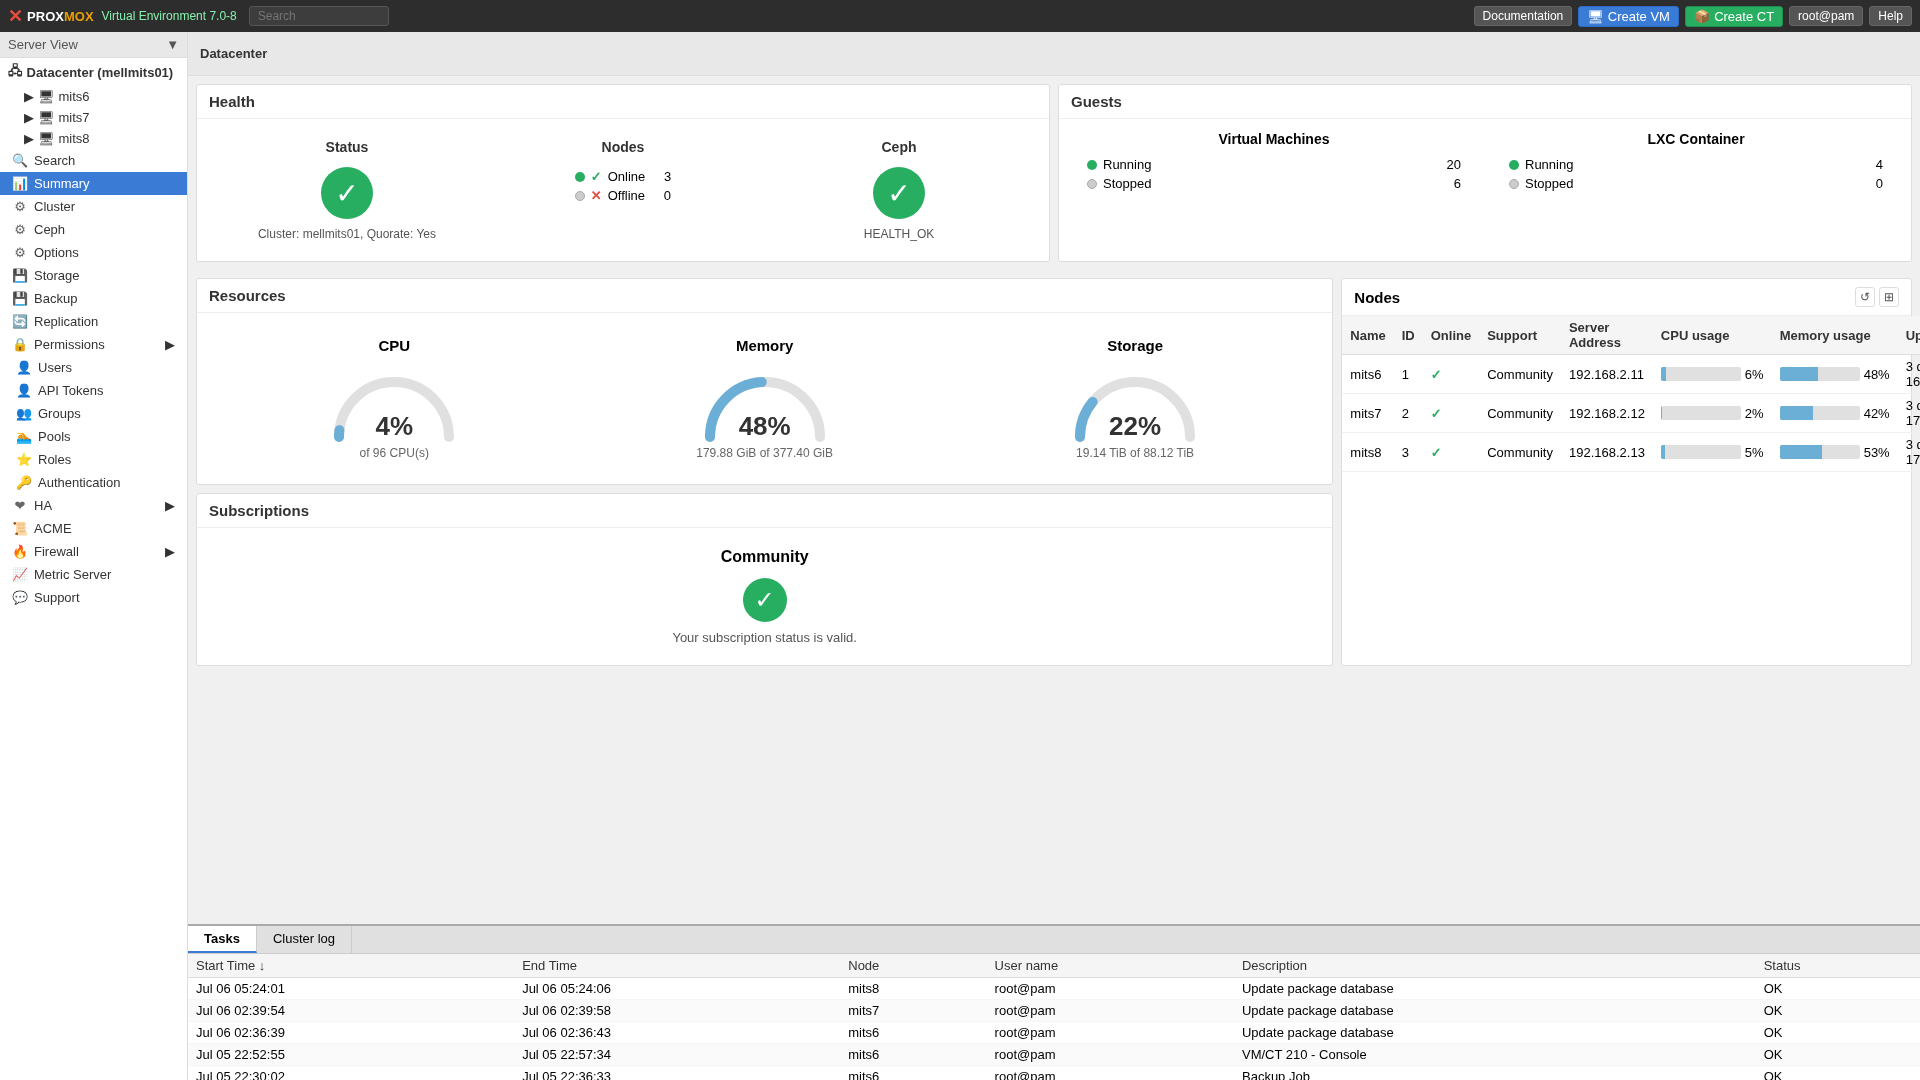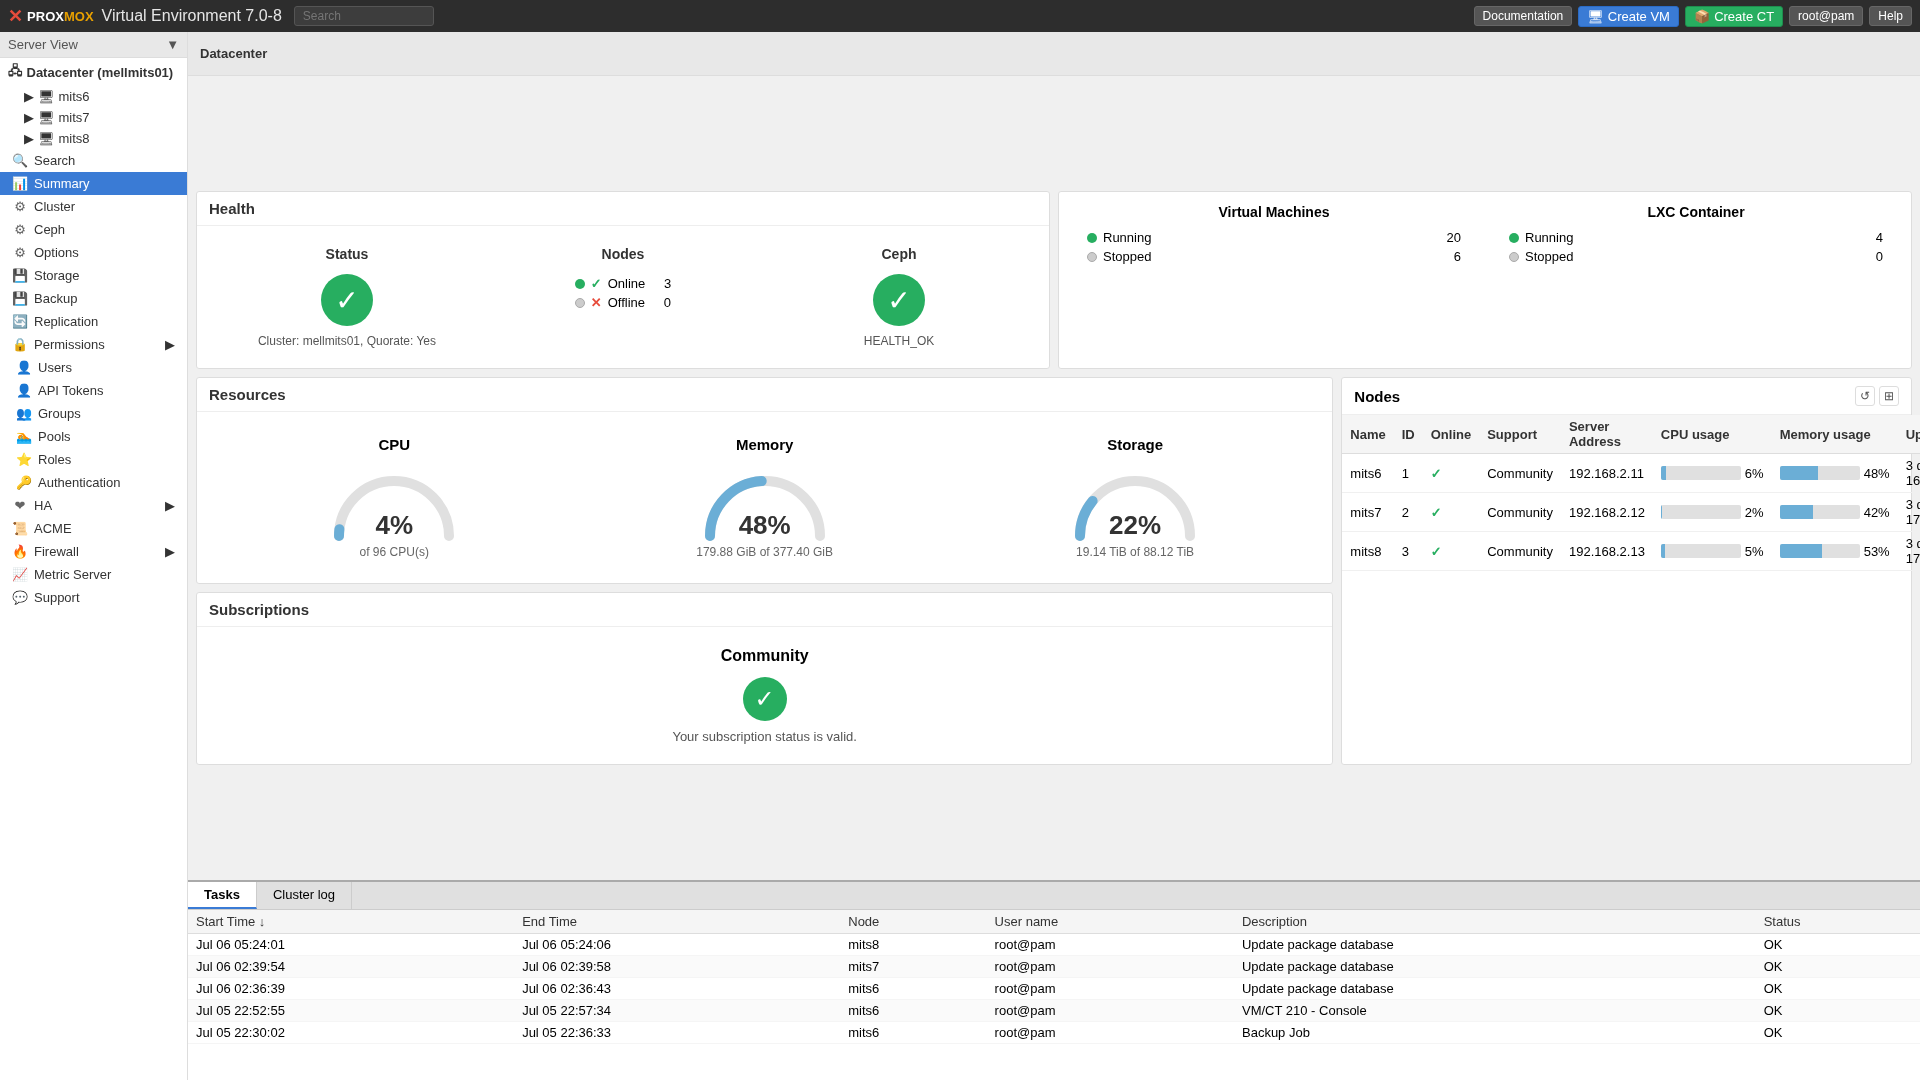--- a/index.html
+++ b/index.html
@@ -1,21 +1,21 @@
 <!DOCTYPE html>
 <html><head>
   <meta charset="utf-8">
   <style>
     * { box-sizing: border-box; margin: 0; padding: 0; font-family: Arial, sans-serif; font-size: 13px; }
     body { background: #f0f0f0; display: flex; flex-direction: column; height: 1080px; overflow: hidden; }
 
     
     .topbar { background: #2d2d2d; color: #fff; display: flex; align-items: center; height: 32px; padding: 0 8px; gap: 8px; flex-shrink: 0; }
     .topbar-logo { display: flex; align-items: center; gap: 4px; font-weight: bold; font-size: 14px; color: #fff; }
-    .topbar-title { color: #e5e5e5; font-size: 16px; }
+    .topbar-title { color: #86efac; font-size: 12px; }
     .topbar-search { margin-left: 4px; }
     .topbar-search input { padding: 2px 8px; border: 1px solid #555; background: #3d3d3d; color: #fff; border-radius: 3px; width: 140px; font-size: 12px; }
     .topbar-right { margin-left: auto; display: flex; align-items: center; gap: 6px; }
     .topbar-btn { background: #555; color: #fff; border: 1px solid #666; border-radius: 3px; padding: 2px 8px; cursor: pointer; font-size: 12px; display: flex; align-items: center; gap: 4px; }
     .topbar-btn.blue { background: #3a7bd5; border-color: #2a6bc5; }
     .topbar-btn.green { background: #27ae60; border-color: #1e8e4e; }
     .topbar-user { background: #555; color: #fff; border: 1px solid #666; border-radius: 3px; padding: 2px 8px; font-size: 12px; }
 
     
     .main-layout { display: flex; flex: 1; overflow: hidden; }
@@ -31,21 +31,21 @@
     .nav-item.selected { background: #3a7bd5; color: #fff; }
     .nav-item.has-arrow { justify-content: space-between; }
     .nav-item .nav-label { flex: 1; }
     .nav-icon { width: 16px; text-align: center; color: #666; }
     .nav-item.selected .nav-icon { color: #fff; }
     .nav-sub { padding-left: 16px; }
 
     
     .content-area { flex: 1; display: flex; flex-direction: column; overflow: hidden; }
     .content-header { background: #e8e8e8; padding: 14px 12px; border-bottom: 1px solid #ddd; font-size: 14px; font-weight: bold; color: #333; display: flex; align-items: center; justify-content: space-between; }
-    .content-body { flex: 1; overflow-y: auto; padding: 8px; display: flex; flex-direction: column; gap: 8px; justify-content: center; }
+    .content-body { flex: 1; overflow-y: auto; padding: 8px; display: flex; flex-direction: column; gap: 16px; }
 
     
     .panel { background: #fff; border: 1px solid #ddd; border-radius: 3px; }
     .panel-title { font-size: 15px; font-weight: bold; color: #333; padding: 8px 12px; border-bottom: 1px solid #eee; }
     .panel-body { padding: 12px; }
 
     
     .top-row { display: flex; gap: 8px; }
     .health-panel { flex: 1; }
     .guests-panel { flex: 1; }
@@ -89,21 +89,21 @@
     .progress-bar { height: 14px; background: #e0e0e0; border-radius: 2px; overflow: hidden; width: 80px; }
     .progress-fill { height: 100%; background: #6baed6; }
 
     
     .sub-panel { }
     .sub-content { text-align: center; padding: 20px; }
     .sub-title { font-size: 16px; font-weight: bold; margin-bottom: 12px; }
     .sub-status { font-size: 13px; color: #555; margin-top: 8px; }
 
     
-    .bottom-area { height: 200px; background: #fff; border-top: 2px solid #aaa; display: flex; flex-direction: column; flex-shrink: 0; }
+    .bottom-area { height: 156px; background: #fff; border-top: 2px solid #aaa; display: flex; flex-direction: column; flex-shrink: 0; }
     .bottom-tabs { display: flex; gap: 0; background: #e0e0e0; border-bottom: 1px solid #ccc; }
     .bottom-tab { padding: 5px 16px; cursor: pointer; font-size: 13px; border-right: 1px solid #ccc; }
     .bottom-tab.active { background: #fff; font-weight: bold; border-bottom: 2px solid #3a7bd5; }
     .bottom-table { overflow-y: auto; flex: 1; }
     .bottom-table table { width: 100%; border-collapse: collapse; font-size: 12px; }
     .bottom-table th { text-align: left; padding: 4px 8px; border-bottom: 1px solid #ddd; color: #333; background: #f5f5f5; font-weight: normal; position: sticky; top: 0; }
     .bottom-table td { padding: 3px 8px; border-bottom: 1px solid #f5f5f5; }
     .bottom-table tr:nth-child(even) { background: #fafafa; }
 
     .nodes-panel-header { display: flex; align-items: center; justify-content: space-between; }
@@ -297,20 +297,21 @@
               <div class="health-col">
                 <div class="health-col-title">Ceph</div>
                 <div class="green-check">✓</div>
                 <div class="cluster-info">HEALTH_OK</div>
               </div>
             </div>
           </div>
         </div>
 
         <div class="panel guests-panel">
+          <div class="panel-title">Guests</div>
           <div class="panel-body">
             <div class="guests-grid">
               <div class="guest-col">
                 <div class="guest-col-title">Virtual Machines</div>
                 <div class="guest-row">
                   <div class="guest-label">
                     <span class="dot green"></span>
                     <span>Running</span>
                   </div>
                   <span>20</span>

